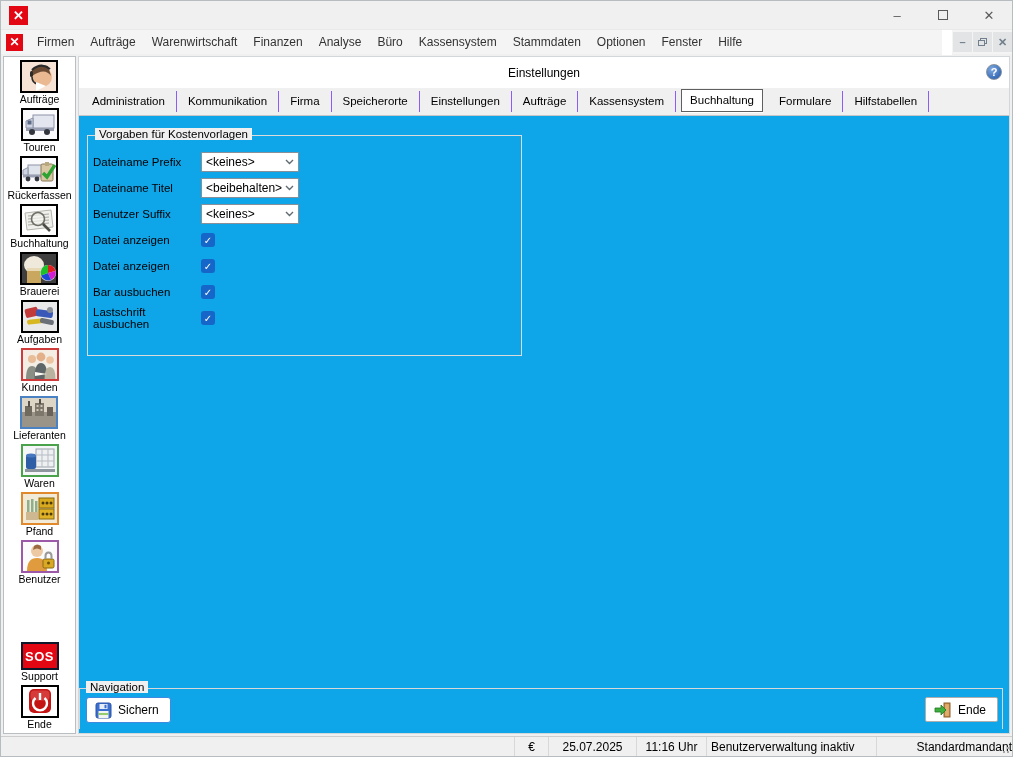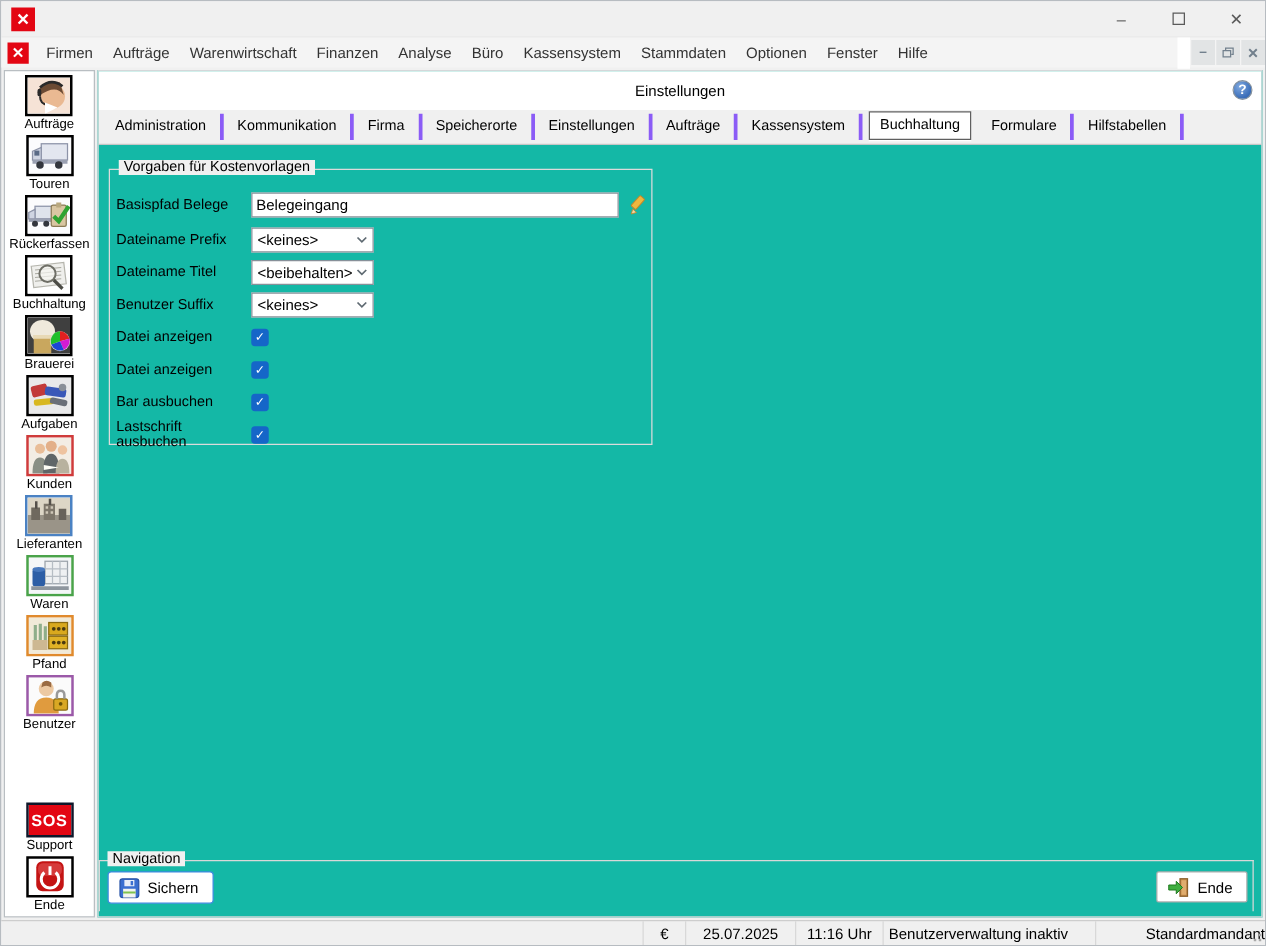--- a/index.html
+++ b/index.html
@@ -52,32 +52,32 @@
     display:flex; align-items:center; justify-content:center;
   }
   .side-icon svg { display:block; }
   .side-label { font-size:10.5px; margin-top:0px; white-space:nowrap; }
   .side-spacer { flex:1; }
   .sos-box {
     width:100%; height:100%; background:#e30613; color:#fff; font-weight:bold; font-size:13px;
     display:flex; align-items:center; justify-content:center; letter-spacing:0.5px;
   }
   
-  .content { flex:1; display:flex; flex-direction:column; border:1px solid #d4d7d9; background:#14b8a6; min-width:0; }
+  .content { flex:1; display:flex; flex-direction:column; border:1px solid #d4d7d9; background:#0ea5e9; min-width:0; }
   .panel-header { height:31px; flex:0 0 31px; background:#fff; display:flex; align-items:center; position:relative; }
   .panel-title { flex:1; text-align:center; font-size:12px; }
   .help-icon {
     position:absolute; right:7px; top:7px; width:16px; height:16px; border-radius:50%;
     background:radial-gradient(circle at 35% 30%, #7fa9e0, #3a6db8 70%); color:#fff;
     font-size:11px; font-weight:bold; display:flex; align-items:center; justify-content:center;
     border:1px solid #84919e;
   }
   
   .tabbar { height:28px; flex:0 0 28px; display:flex; align-items:center; background:#f0f0f0; border-bottom:1px solid #c6c6c6; padding:0 2px; }
-  .tab { font-size:11.5px; padding:4px 11px; border-right:3px solid #8b5cf6; line-height:13px; cursor:default; white-space:nowrap; }
+  .tab { font-size:11.5px; padding:4px 11px; border-right:1px solid #8b5cf6; line-height:13px; cursor:default; white-space:nowrap; }
   .tab.selected {
     background:#fff; border:1px solid #5f5f5f; position:relative; top:-1px;
     margin:0 5px; padding:4px 8px; box-shadow:0 1px 0 #fff;
   }
   
   .form-area { flex:1; position:relative; min-height:0; }
   .groupbox { position:absolute; left:8px; top:19px; width:435px; height:221px; border:1px solid #dbdbdb; }
   .groupbox-label { position:absolute; top:-8px; left:7px; background:#f0f0f0; padding:0 4px; font-size:11.5px; }
   .g-rows { padding-top:13px; }
   .g-row { display:flex; align-items:center; height:26px; padding-left:5px; }
@@ -396,30 +396,20 @@
         <div class="tab selected">Buchhaltung</div>
         <div class="tab">Formulare</div>
         <div class="tab">Hilfstabellen</div>
       </div>
 
       <div class="form-area">
         <div class="groupbox">
           <div class="groupbox-label">Vorgaben für Kostenvorlagen</div>
           <div class="g-rows">
 
-            <div class="g-row" style="height:30px">
-              <div class="g-label">Basispfad Belege</div>
-              <input class="text-input" type="text" value="Belegeingang" style="">
-              <span class="pencil-btn">
-                <svg width="17" height="17" viewBox="0 0 17 17">
-                  <rect x="5" y="1" width="5" height="11" rx="1" transform="rotate(42 8 6)" fill="#efb73e" stroke="#c2882a" stroke-width="0.8"></rect>
-                  <path d="M3.2 11.2 L6.2 14.0 L2.0 15.2 Z" fill="#f3d9a8" stroke="#c2882a" stroke-width="0.7"></path>
-                </svg>
-              </span>
-            </div>
 
             <div class="g-row">
               <div class="g-label">Dateiname Prefix</div>
               <div class="combo">
                 <span>&lt;keines&gt;</span>
                 <svg class="combo-chevron" width="9" height="6" viewBox="0 0 9 6">
                     <path d="M1 1 L4.5 4.5 L8 1" stroke="#5f6a72" stroke-width="1.4" fill="none"></path>
                   </svg>
               </div>
             </div>

